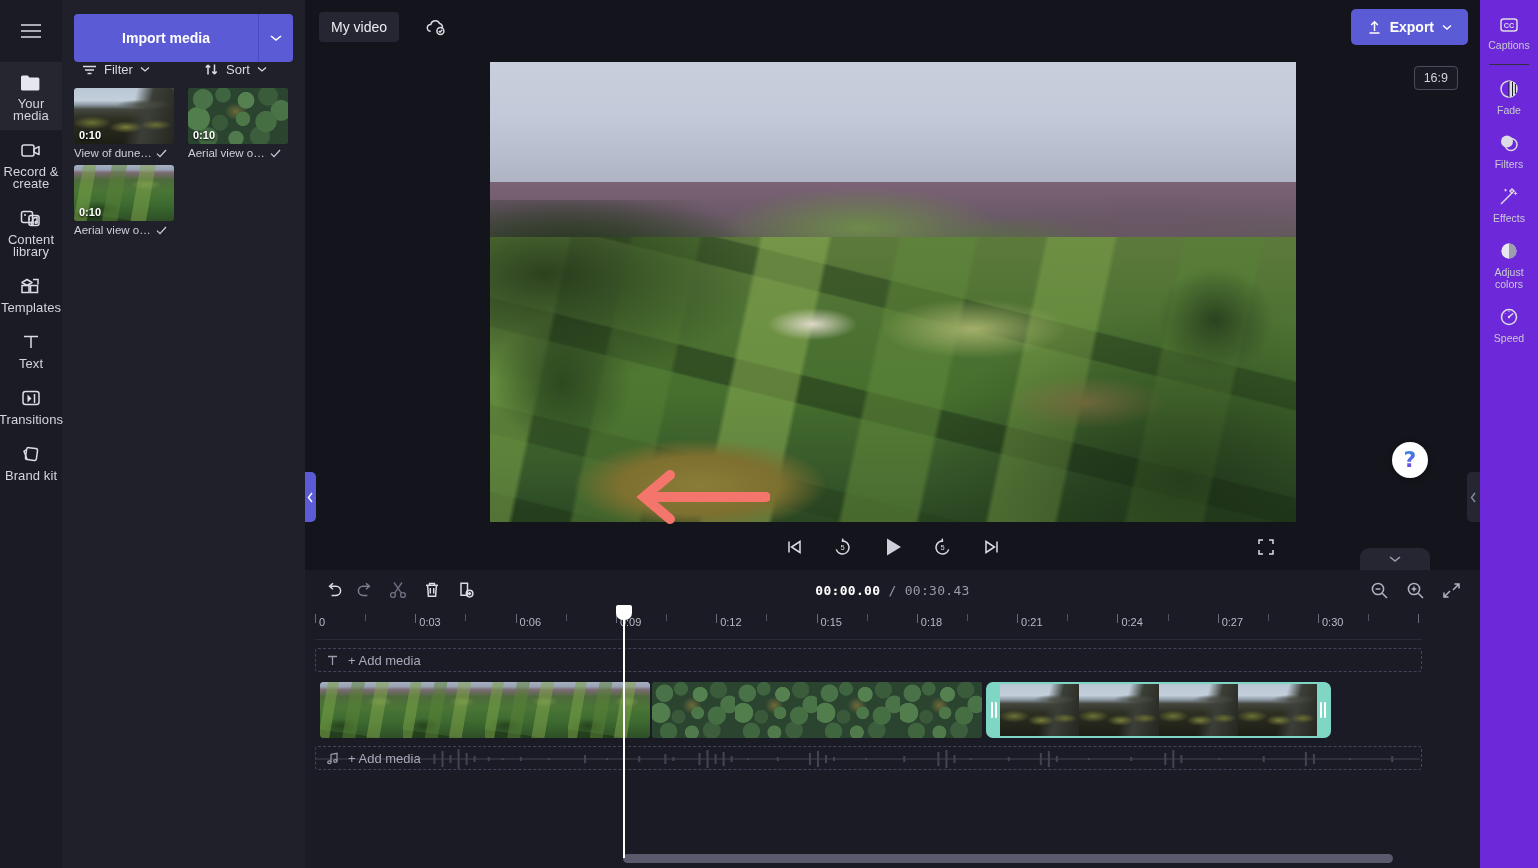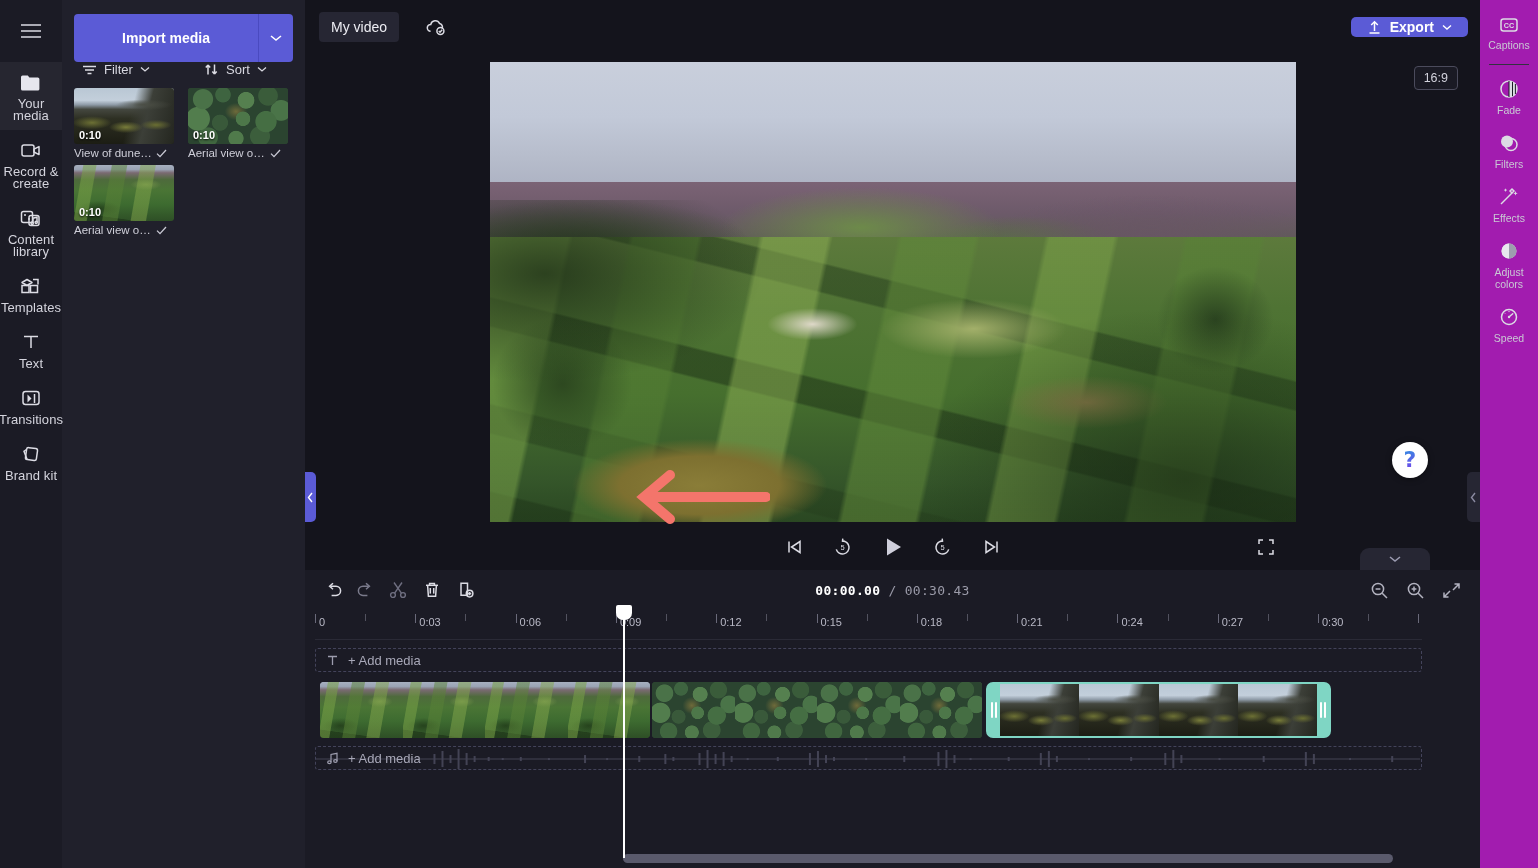--- a/index.html
+++ b/index.html
@@ -135,21 +135,21 @@
     padding: 0 12px 8px 14px; gap: 24px;
   }
   .title-chip {
     background: #262633; border-radius: 4px; padding: 7px 12px; font-size: 14px;
     color: #ececf2; cursor: pointer;
   }
   .cloud-icon { cursor: pointer; display: flex; align-items: center; padding: 2px;}
   .spacer { flex: 1; }
   .export-btn {
     background: #5b5bd6; color: #fff; border: none; border-radius: 5px;
-    height: 20px; padding: 0 16px; display: flex; align-items: center; gap: 8px;
+    height: 36px; padding: 0 16px; display: flex; align-items: center; gap: 8px;
     font-size: 14px; font-weight: bold; cursor: pointer; font-family: inherit;
   }
 
   .stage {
     flex: 1 1 auto; position: relative; display: flex;
     align-items: flex-start; justify-content: center; min-height: 0;
   }
   .ratio-badge {
     position: absolute; right: 22px; top: 4px; border: 1px solid #4b4b5c;
     border-radius: 4px; padding: 4px 9px; font-size: 12.5px; color: #d2d2dc;
@@ -301,21 +301,21 @@
   .playhead .head {
     position: absolute; top: -3px; left: -7px; width: 16px; height: 15px; background: #fff;
     border-radius: 2px 2px 7px 7px;
   }
 
   .hscroll-track { position: absolute; left: 318px; right: 6px; bottom: 5px; height: 9px; }
   .hscroll-thumb { position:absolute; left:0; top:0; height: 9px; width: 770px; background: #5a5a6c; border-radius: 5px; cursor: pointer;}
 
   
   .rrail {
-    width: 58px; flex: 0 0 58px; background: #a21caf; height: 868px;
+    width: 58px; flex: 0 0 58px; background: #6d28d9; height: 868px;
     display: flex; flex-direction: column; align-items: center; padding-top: 8px;
   }
   .rr-item {
     width: 58px; padding: 9px 2px 7px; display:flex; flex-direction: column;
     align-items: center; gap: 4px; cursor: pointer;
   }
   .rr-item .lbl { font-size: 10.5px; line-height: 12px; color: #c9c9d4; text-align:center; }
   .rr-div { width: 40px; height: 1px; background: #32323f; margin: 6px 0 4px; }
   .icon-stroke { stroke: #dcdce4; fill: none; stroke-width: 1.5; }
 </style>

